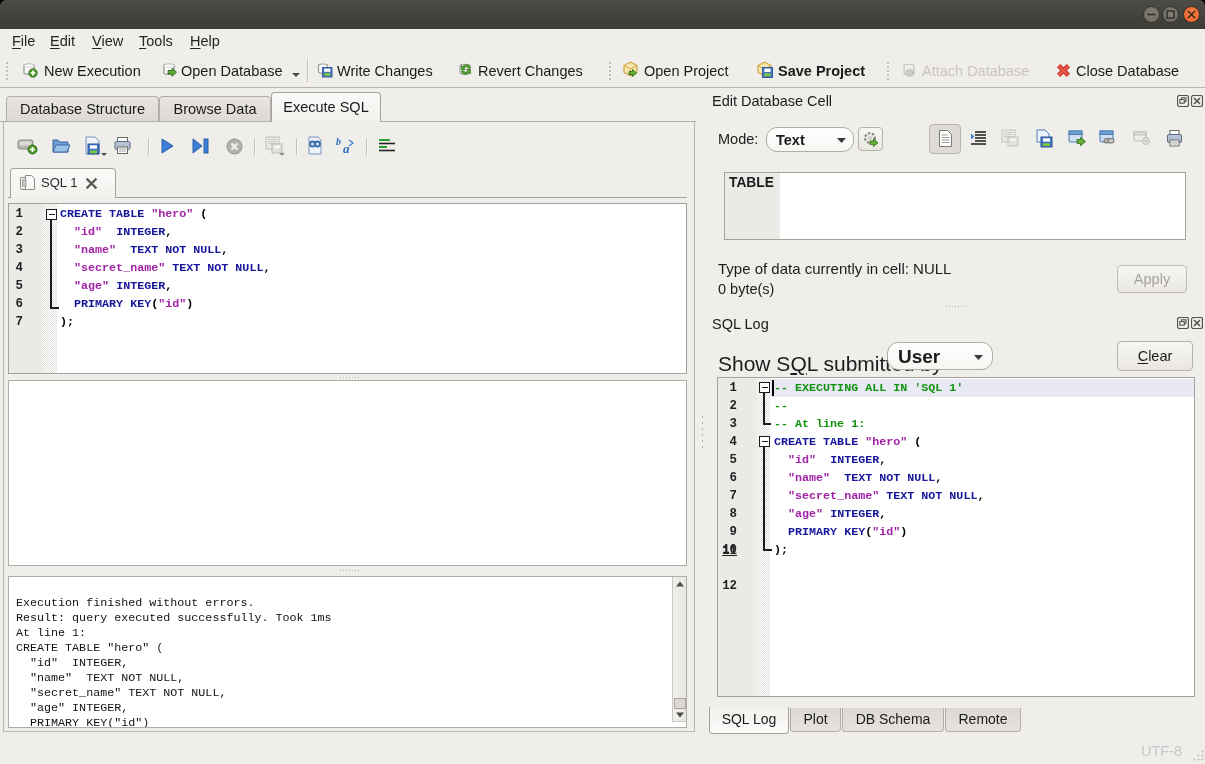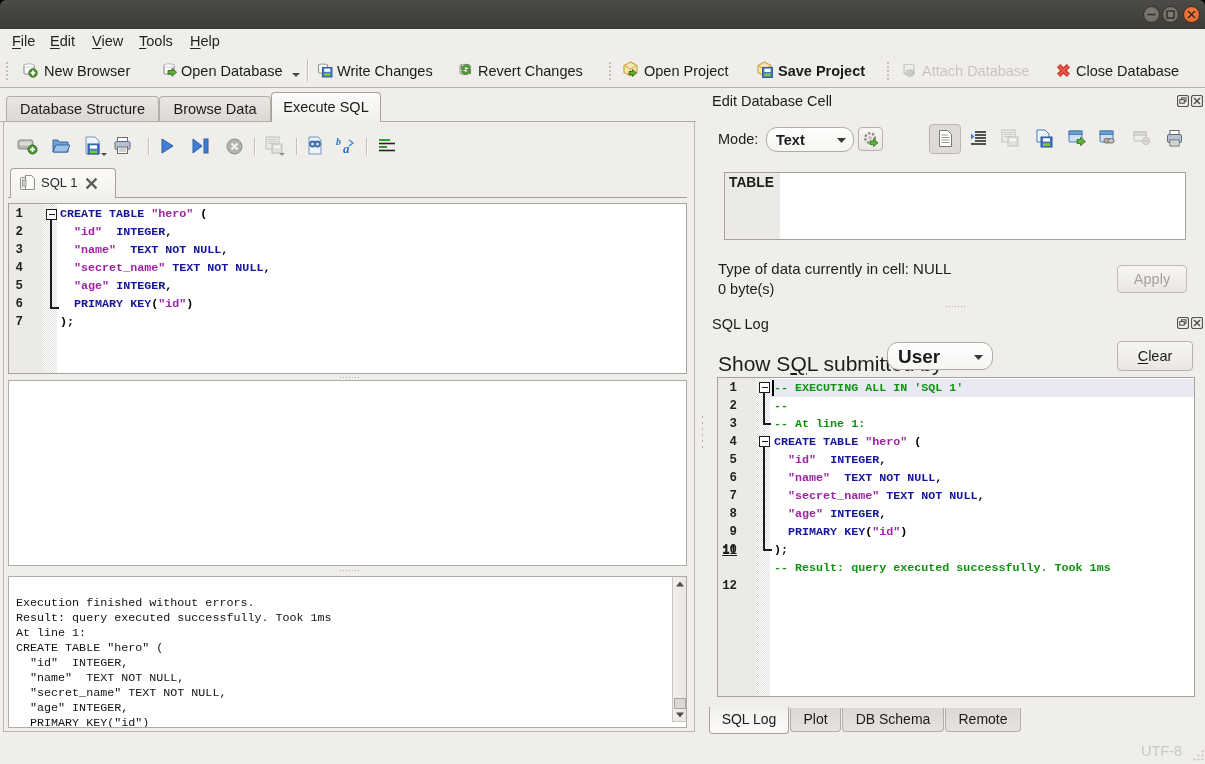--- a/index.html
+++ b/index.html
@@ -86,21 +86,21 @@
 
   <div class="abs" id="toolbar"></div>
   <div class="abs handle" style="left:5px;top:61px;"></div>
 
   <svg class="abs tbicon" style="left:21px;top:61px;" viewBox="0 0 17 17">
     <path d="M3 4.5 C3 2.8 13 2.8 13 4.5 V12 C13 13.7 3 13.7 3 12 Z" fill="#fdfdfd" stroke="#9a9a98" stroke-width="1.3"></path>
     <ellipse cx="8" cy="4.6" rx="5" ry="1.7" fill="#fff" stroke="#c9c9c7" stroke-width="0.8"></ellipse>
     <circle cx="12" cy="12" r="4.2" fill="#4e9b2e" stroke="#2e6b1a" stroke-width="0.9"></circle>
     <path d="M12 9.6 V14.4 M9.6 12 H14.4" stroke="#fff" stroke-width="1.7"></path>
   </svg>
-  <div class="abs tblabel" style="left:44px;top:55px;">New Browser</div>
+  <div class="abs tblabel" style="left:44px;top:55px;">New Execution</div>
 
   <svg class="abs tbicon" style="left:161px;top:61px;" viewBox="0 0 17 17">
     <path d="M3 4.5 C3 2.8 13 2.8 13 4.5 V12 C13 13.7 3 13.7 3 12 Z" fill="#fdfdfd" stroke="#9a9a98" stroke-width="1.3"></path>
     <ellipse cx="8" cy="4.6" rx="5" ry="1.7" fill="#fff" stroke="#c9c9c7" stroke-width="0.8"></ellipse>
     <path d="M7 9.5 h4 v-2.2 l4.5 4 -4.5 4 v-2.2 h-4 z" fill="#62ae39" stroke="#2e6b1a" stroke-width="0.9"></path>
   </svg>
   <div class="abs tblabel" style="left:181px;top:55px;">Open Database</div>
   <svg class="abs" style="left:291px;top:72px;" width="10" height="6">
       <path d="M1 1 L5 5 L9 1 Z" fill="#4a4a48"></path>
     </svg>
@@ -432,21 +432,20 @@
       <div class="abs mono codeline" style="left:56px;top:1px;"><span class="cmt">-- EXECUTING ALL IN 'SQL 1'</span></div>
       <div class="abs mono codeline" style="left:56px;top:19px;"><span class="cmt">--</span></div>
       <div class="abs mono codeline" style="left:56px;top:37px;"><span class="cmt">-- At line 1:</span></div>
       <div class="abs mono codeline" style="left:56px;top:55px;"><span class="kw">CREATE TABLE</span> <span class="str">"hero"</span> (</div>
       <div class="abs mono codeline" style="left:56px;top:73px;">  <span class="str">"id"</span>  <span class="kw">INTEGER</span>,</div>
       <div class="abs mono codeline" style="left:56px;top:91px;">  <span class="str">"name"</span>  <span class="kw">TEXT NOT NULL</span>,</div>
       <div class="abs mono codeline" style="left:56px;top:109px;">  <span class="str">"secret_name"</span> <span class="kw">TEXT NOT NULL</span>,</div>
       <div class="abs mono codeline" style="left:56px;top:127px;">  <span class="str">"age"</span> <span class="kw">INTEGER</span>,</div>
       <div class="abs mono codeline" style="left:56px;top:145px;">  <span class="kw">PRIMARY KEY</span>(<span class="str">"id"</span>)</div>
       <div class="abs mono codeline" style="left:56px;top:163px;">);</div>
-      <div class="abs mono codeline" style="left:56px;top:181px;"><span class="cmt">-- Result: query executed successfully. Took 1ms</span></div>
     </div>
 
     <div class="abs btab" style="left:790px;top:708px;width:51px;height:24px;line-height:23px;background:linear-gradient(#dcd9d4,#e6e3df);">Plot</div>
     <div class="abs btab" style="left:842px;top:708px;width:102px;height:24px;line-height:23px;background:linear-gradient(#dcd9d4,#e6e3df);">DB Schema</div>
     <div class="abs btab" style="left:945px;top:708px;width:76px;height:24px;line-height:23px;background:linear-gradient(#dcd9d4,#e6e3df);">Remote</div>
     <div class="abs btab" style="left:709px;top:707px;width:80px;height:27px;line-height:25px;background:linear-gradient(#f2f0ec,#fcfbfa);border-color:#a5a19b;z-index:3;">SQL Log</div>
   </div>
 
   <div class="abs" style="left:1141px;top:743px;width:44px;height:14px;font-size:14.5px;color:#c8c7c9;">UTF-8</div>
   <svg class="abs" style="left:1191px;top:749px;" width="14" height="14">

